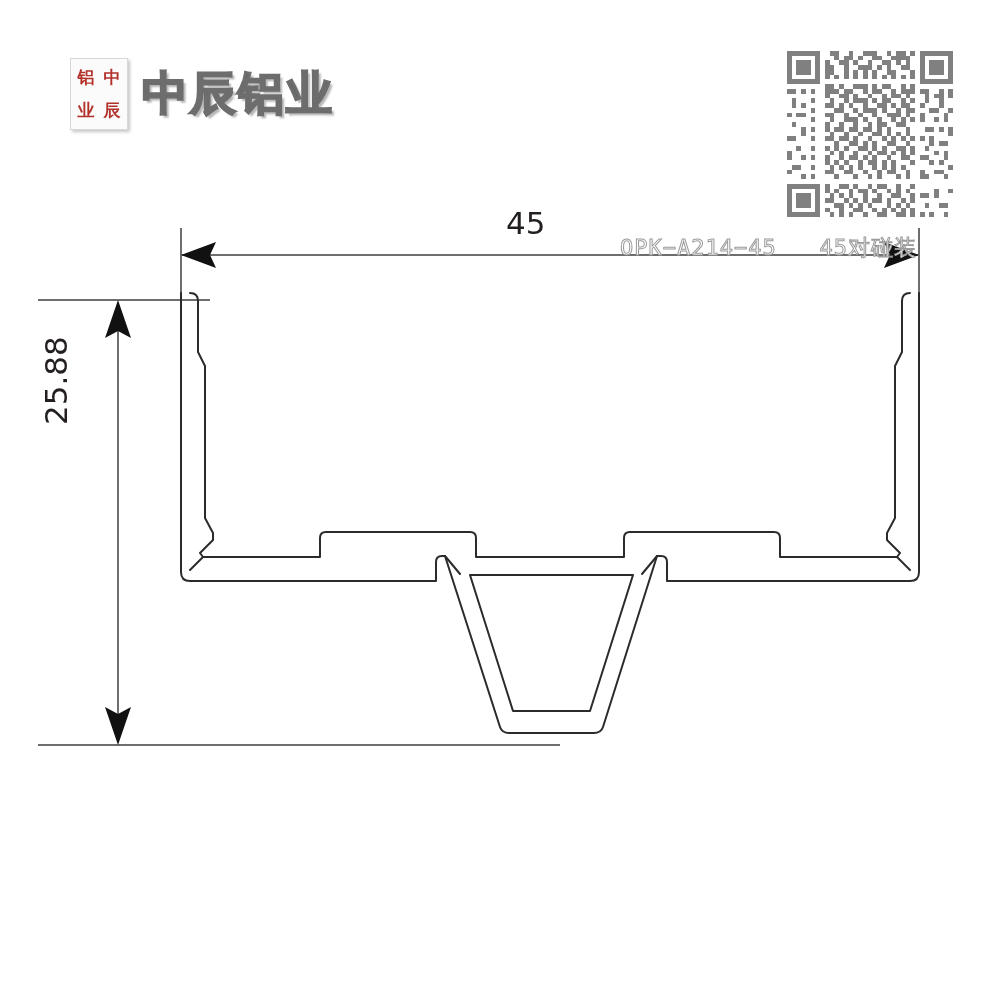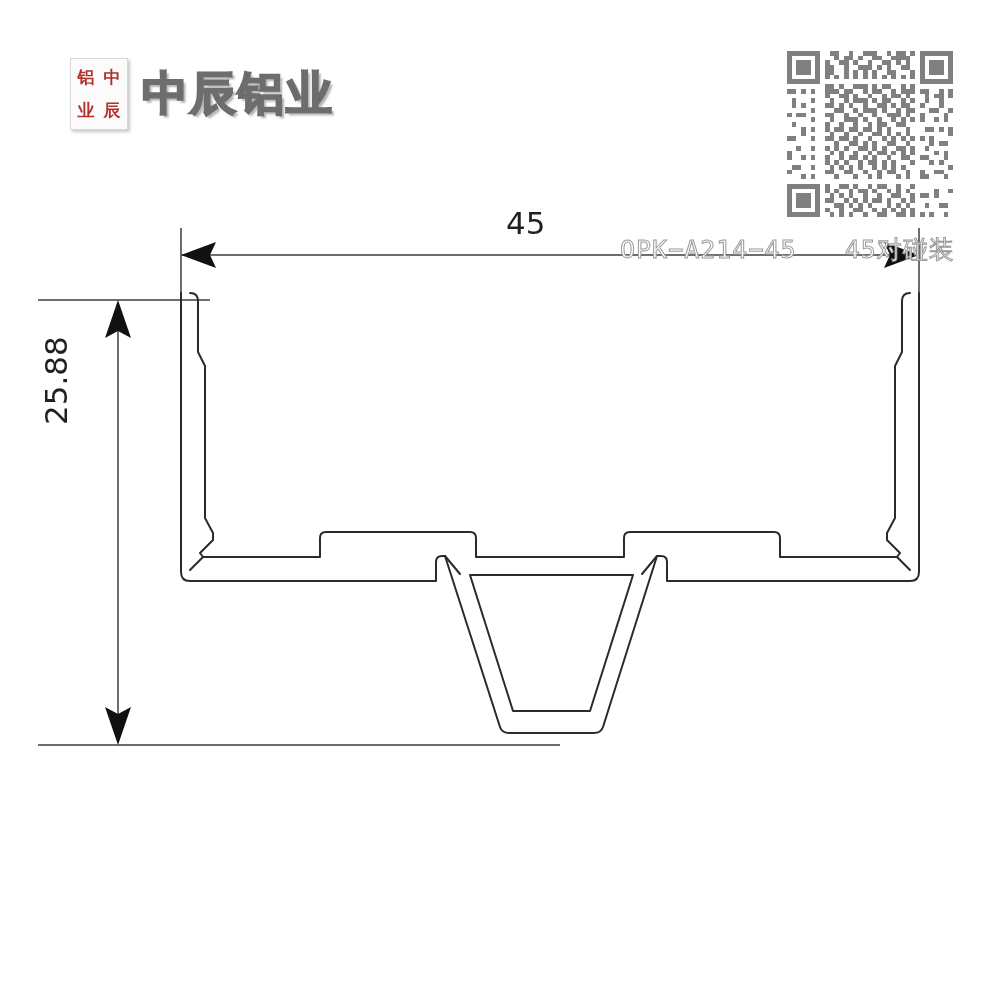--- a/index.html
+++ b/index.html
@@ -41,21 +41,21 @@
   .qr{position:absolute;left:782px;top:46px;width:176px;height:176px;}
 
   
   #draw{position:absolute;left:0;top:0;width:1000px;height:1000px;}
 
   
   .wm{
     position:absolute;
     left:620px;top:233px;
     font-family:"DejaVu Sans Mono", monospace;
-    font-size:25px;
+    font-size:22px;
     letter-spacing:1px;
     color:#ffffff;
     -webkit-text-stroke:1px #9a9a9a;
     white-space:pre;
   }
 
   
   .dim-top{
     position:absolute;left:506px;top:205px;
     font-family:"DejaVu Sans", sans-serif;

